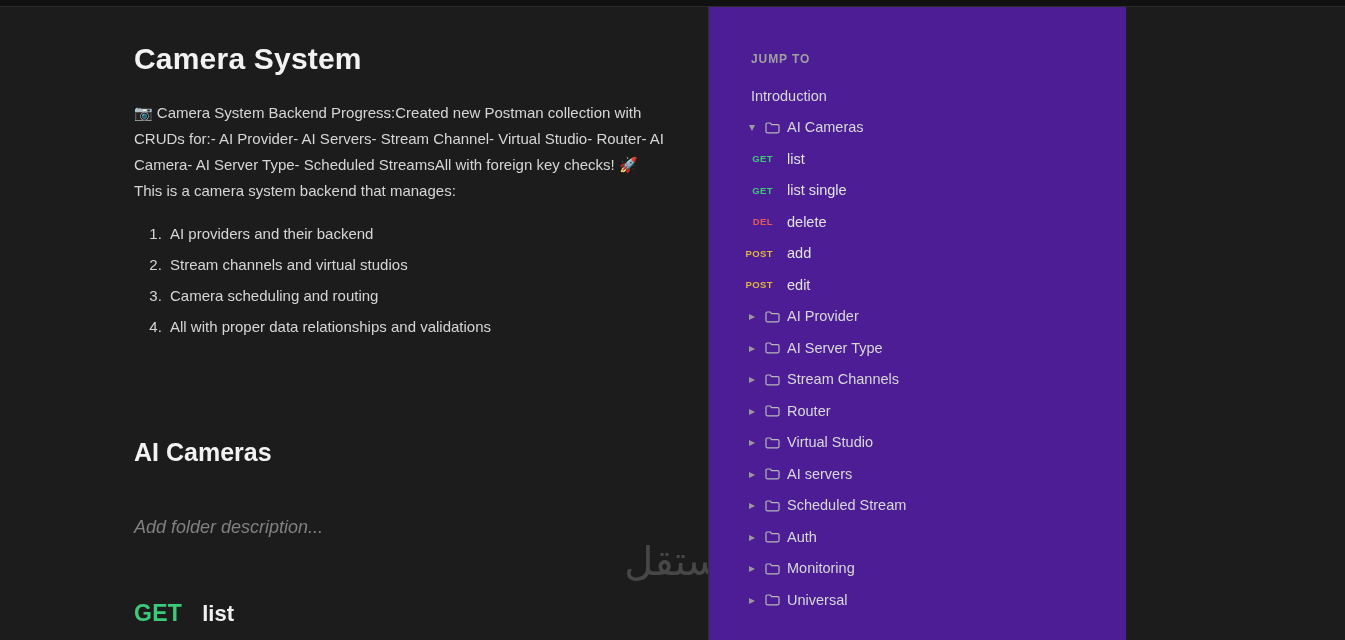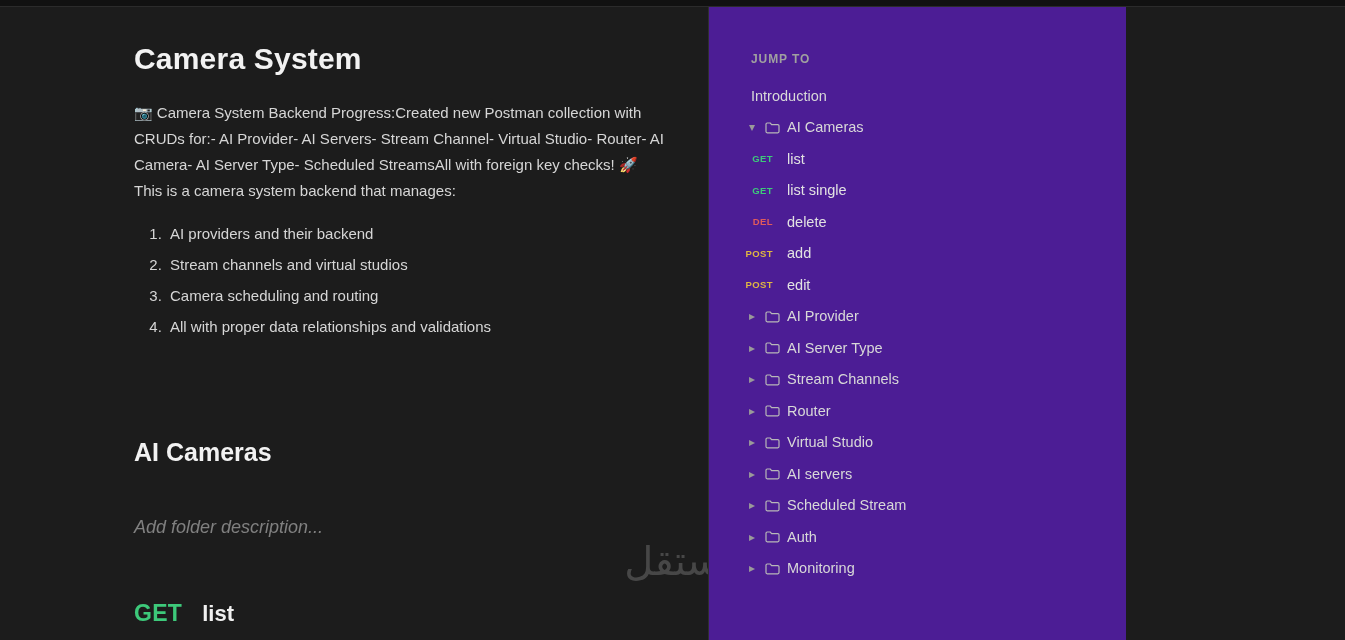--- a/index.html
+++ b/index.html
@@ -376,16 +376,25 @@
     <div class="jump-row">
       <span class="chev right"></span>
       <span class="folder-ico">
         <svg width="15" height="13" viewBox="0 0 15 13" fill="none" stroke="currentColor" stroke-width="1.2">
             <path d="M1 3.2a1.2 1.2 0 0 1 1.2-1.2h3.1l1.3 1.6h6.2A1.2 1.2 0 0 1 14 4.8v5.8a1.2 1.2 0 0 1-1.2 1.2H2.2A1.2 1.2 0 0 1 1 10.6z"></path>
           </svg>
       </span>
       <span class="jump-label">Monitoring</span>
     </div>
 
+    <div class="jump-row">
+      <span class="chev right"></span>
+      <span class="folder-ico">
+        <svg width="15" height="13" viewBox="0 0 15 13" fill="none" stroke="currentColor" stroke-width="1.2">
+            <path d="M1 3.2a1.2 1.2 0 0 1 1.2-1.2h3.1l1.3 1.6h6.2A1.2 1.2 0 0 1 14 4.8v5.8a1.2 1.2 0 0 1-1.2 1.2H2.2A1.2 1.2 0 0 1 1 10.6z"></path>
+          </svg>
+      </span>
+      <span class="jump-label">Universal</span>
+    </div>
 
   </div>
 
 </div>
 
 </body></html>

